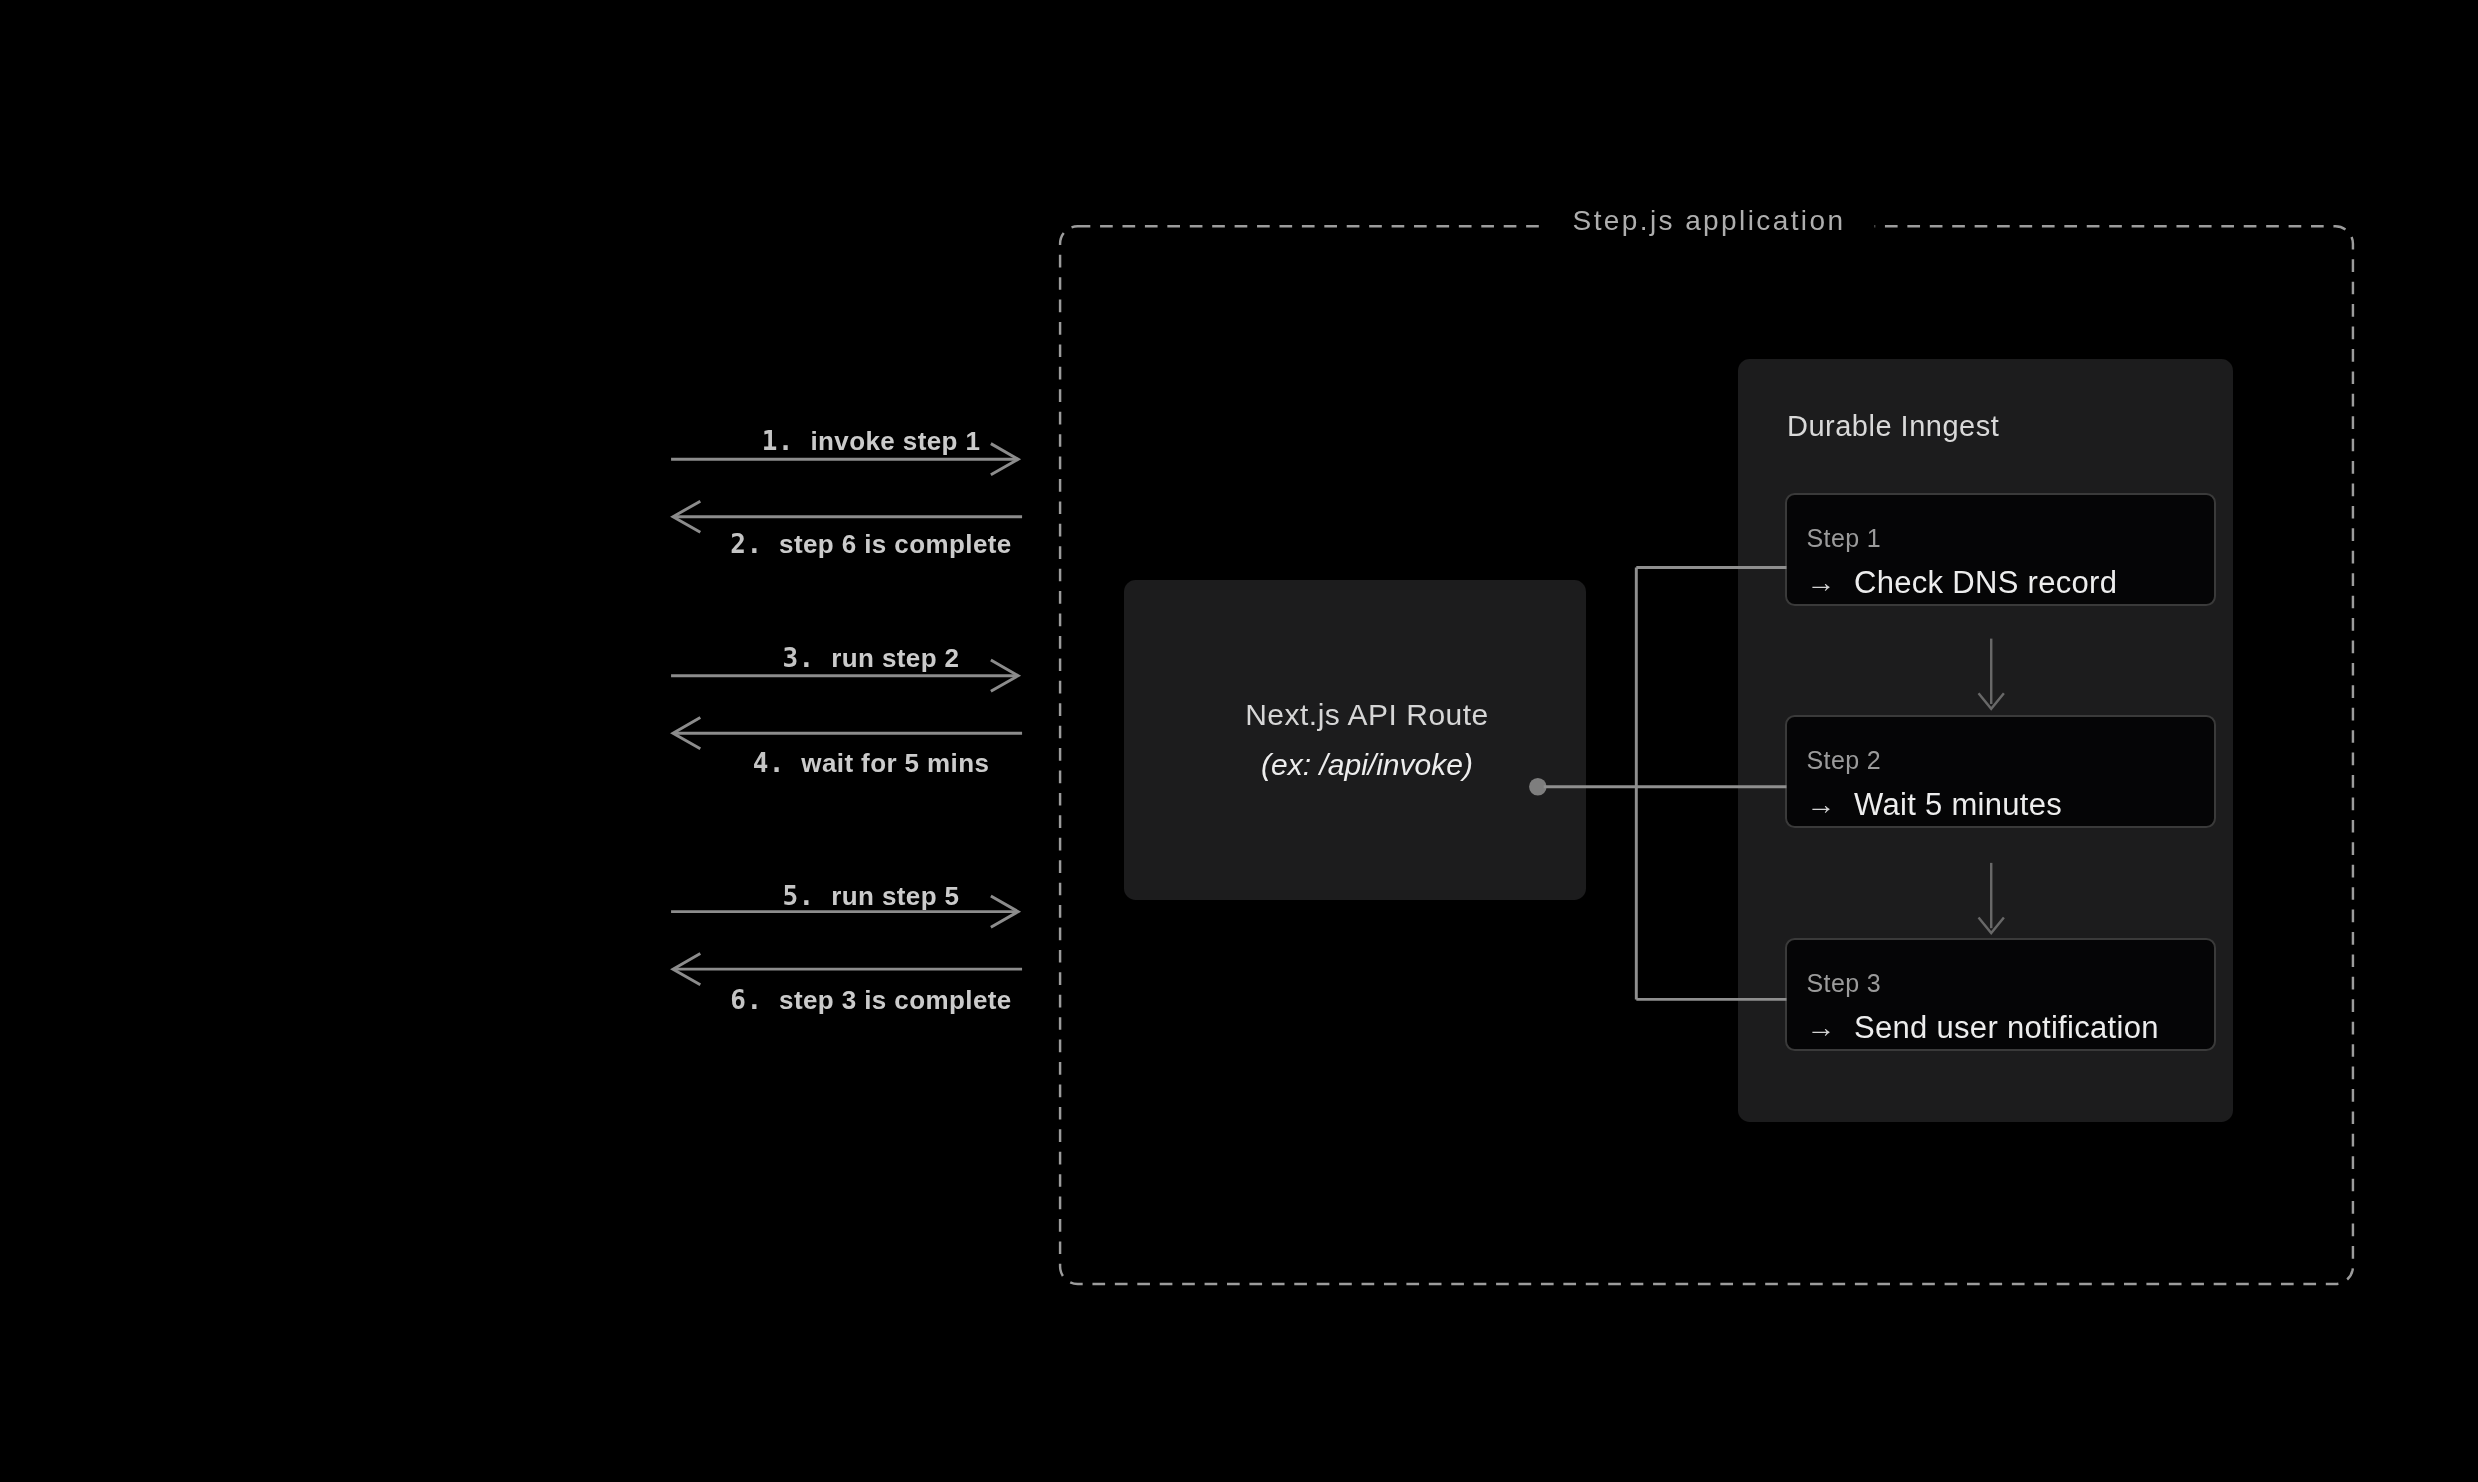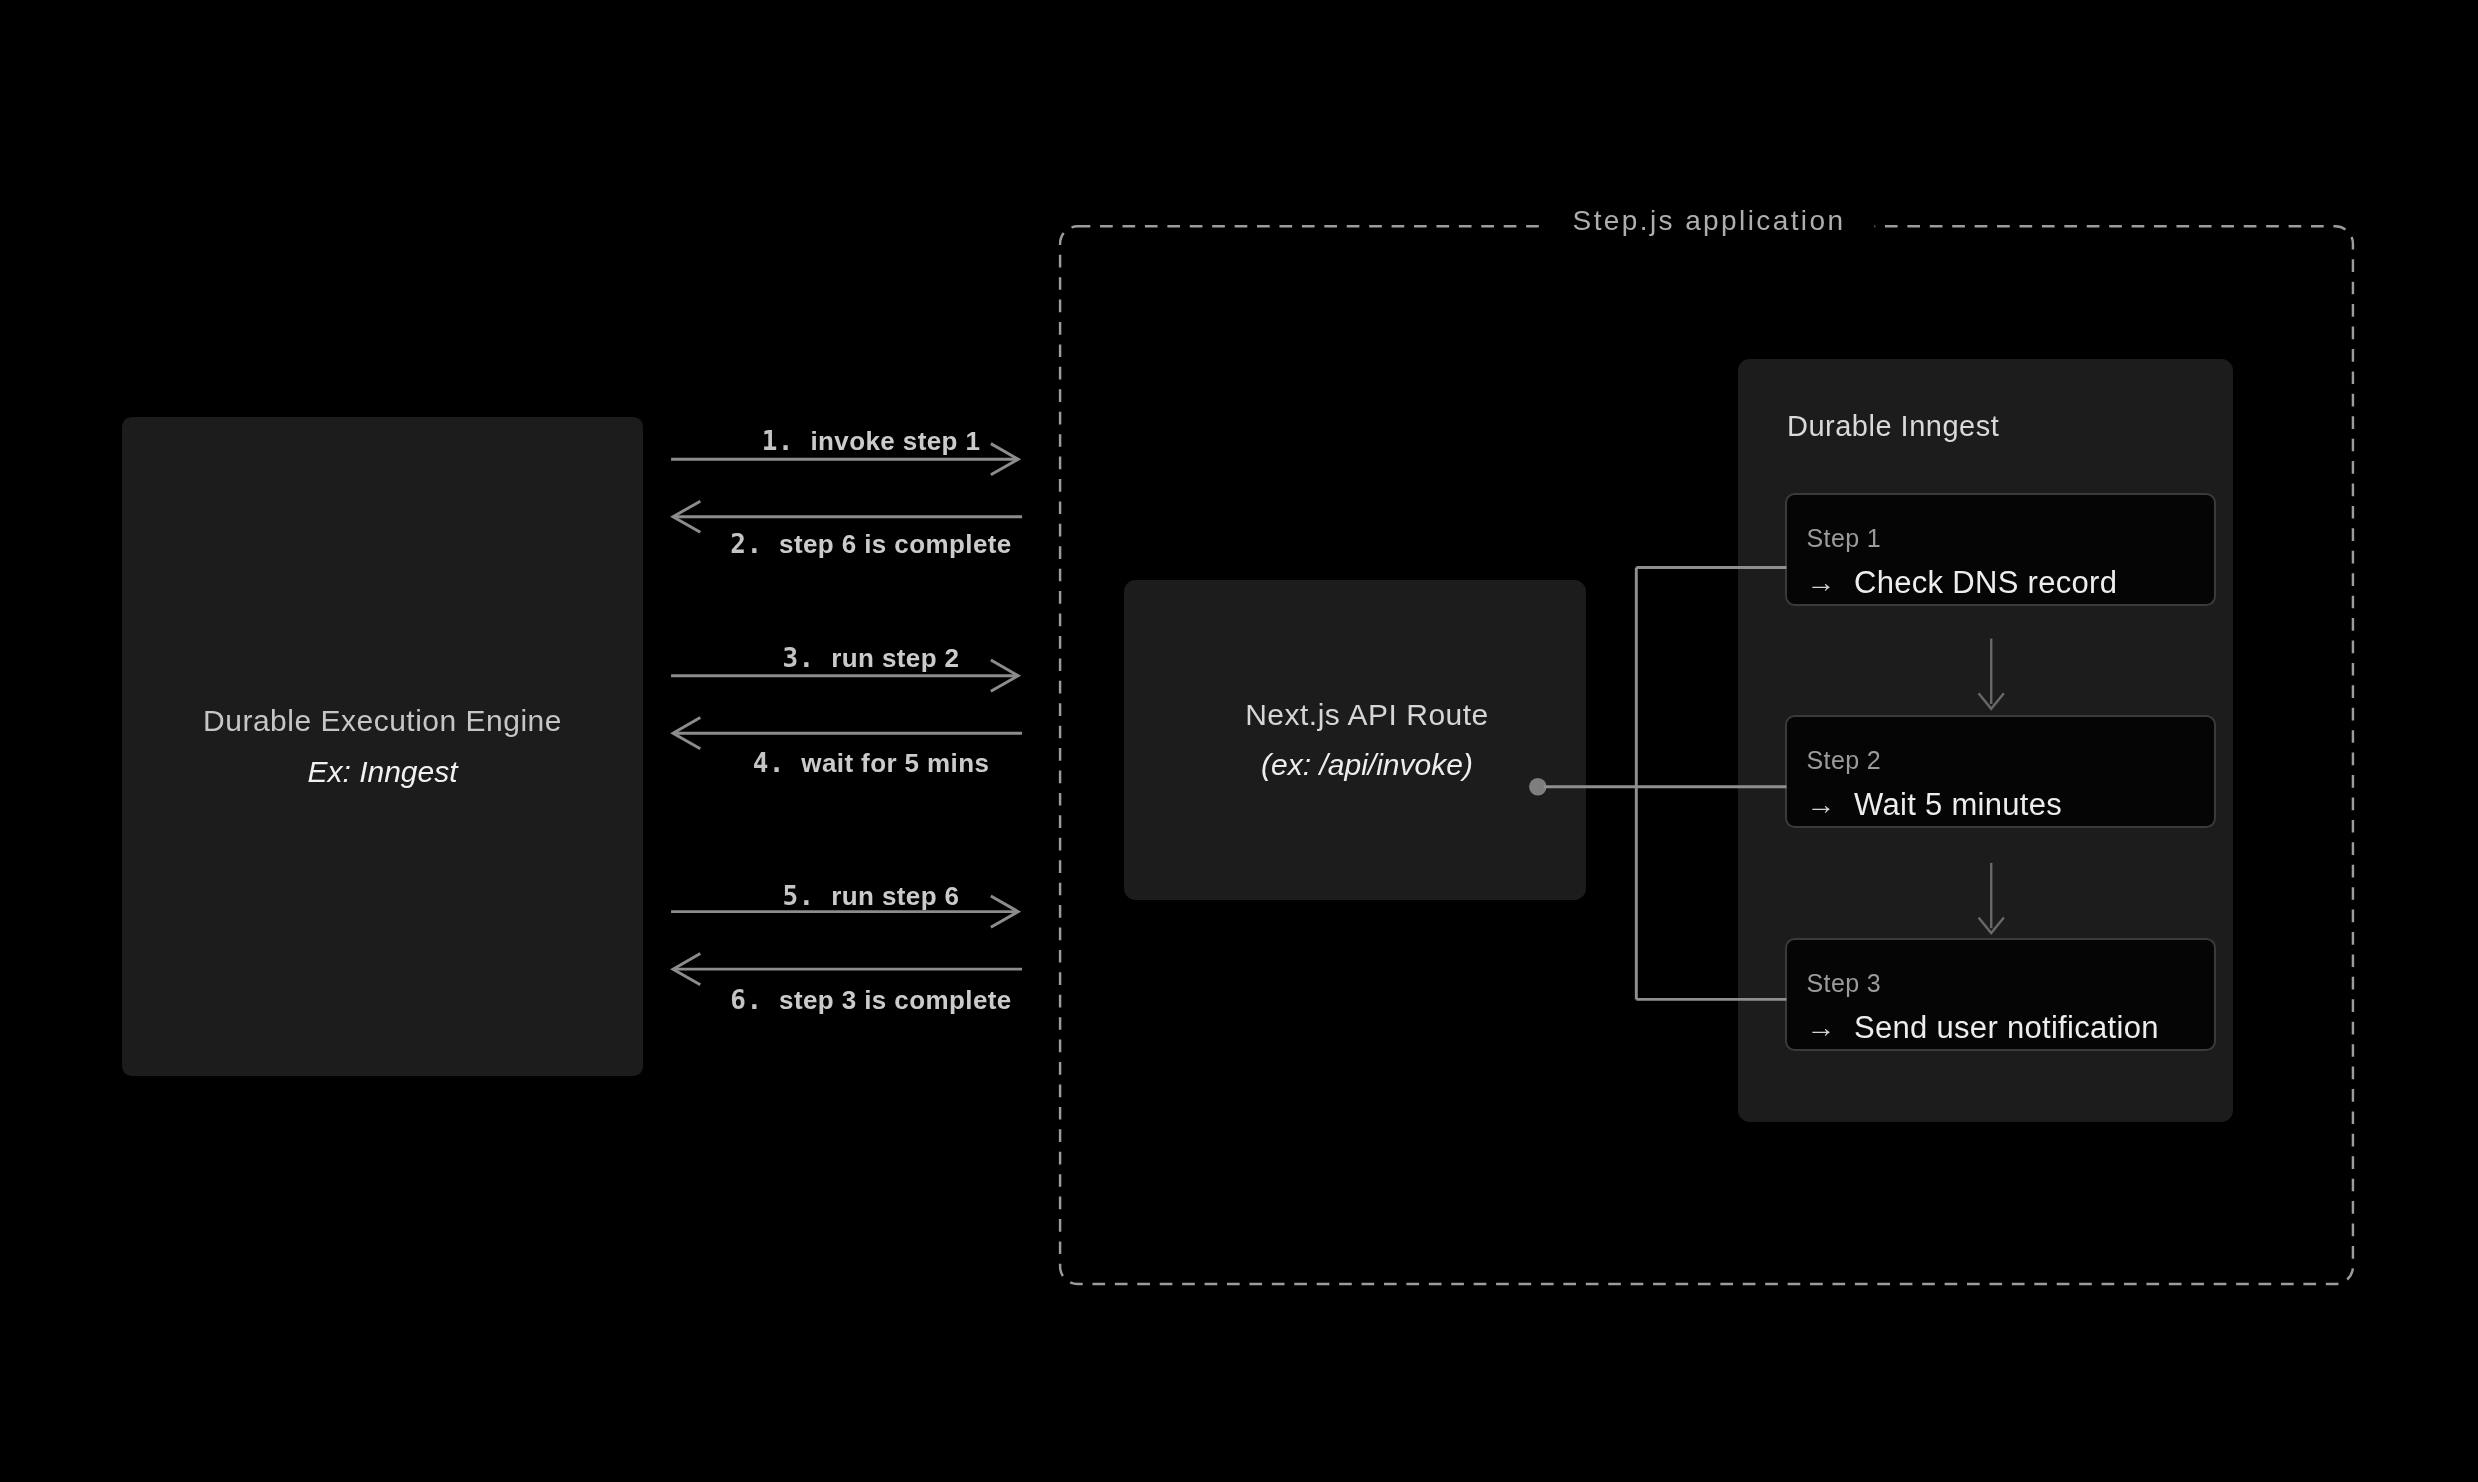--- a/index.html
+++ b/index.html
@@ -39,24 +39,20 @@
   .msg-stroke{stroke:#8c8c8c;stroke-width:3;fill:none;}
   .bracket-stroke{stroke:#8f8f8f;stroke-width:3;fill:none;}
   .stepflow-stroke{stroke:#686868;stroke-width:2.5;fill:none;}
   .dashed-stroke{stroke:#9c9c9c;stroke-width:2.5;fill:none;stroke-dasharray:13 10;}
 </style>
 </head>
 <body>
 
 <div id="canvas">
 
-  <div id="engine-box" class="fill-box">
-    <div class="box-title">Durable Execution Engine</div>
-    <div class="box-subtitle">Ex: Inngest</div>
-  </div>
 
   <div id="api-route-box" class="fill-box">
     <div class="box-title">Next.js API Route</div>
     <div class="box-subtitle">(ex: /api/invoke)</div>
   </div>
 
   <div id="durable-function-panel">
     <div id="durable-function-title">Durable Inngest</div>
 
     <div class="step-card c1">
@@ -143,21 +139,21 @@
   <div class="msg-label" style="left:871px;top:658px;">
     <span class="msg-num">3.</span>
     <span>run step 2</span>
   </div>
   <div class="msg-label" style="left:871px;top:763px;">
     <span class="msg-num">4.</span>
     <span>wait for 5 mins</span>
   </div>
   <div class="msg-label" style="left:871px;top:896px;">
     <span class="msg-num">5.</span>
-    <span>run step 6</span>
+    <span>run step 5</span>
   </div>
   <div class="msg-label" style="left:871px;top:1000px;">
     <span class="msg-num">6.</span>
     <span>step 3 is complete</span>
   </div>
 
   <div id="nextjs-app-label">Step.js application</div>
 
 </div>
 

